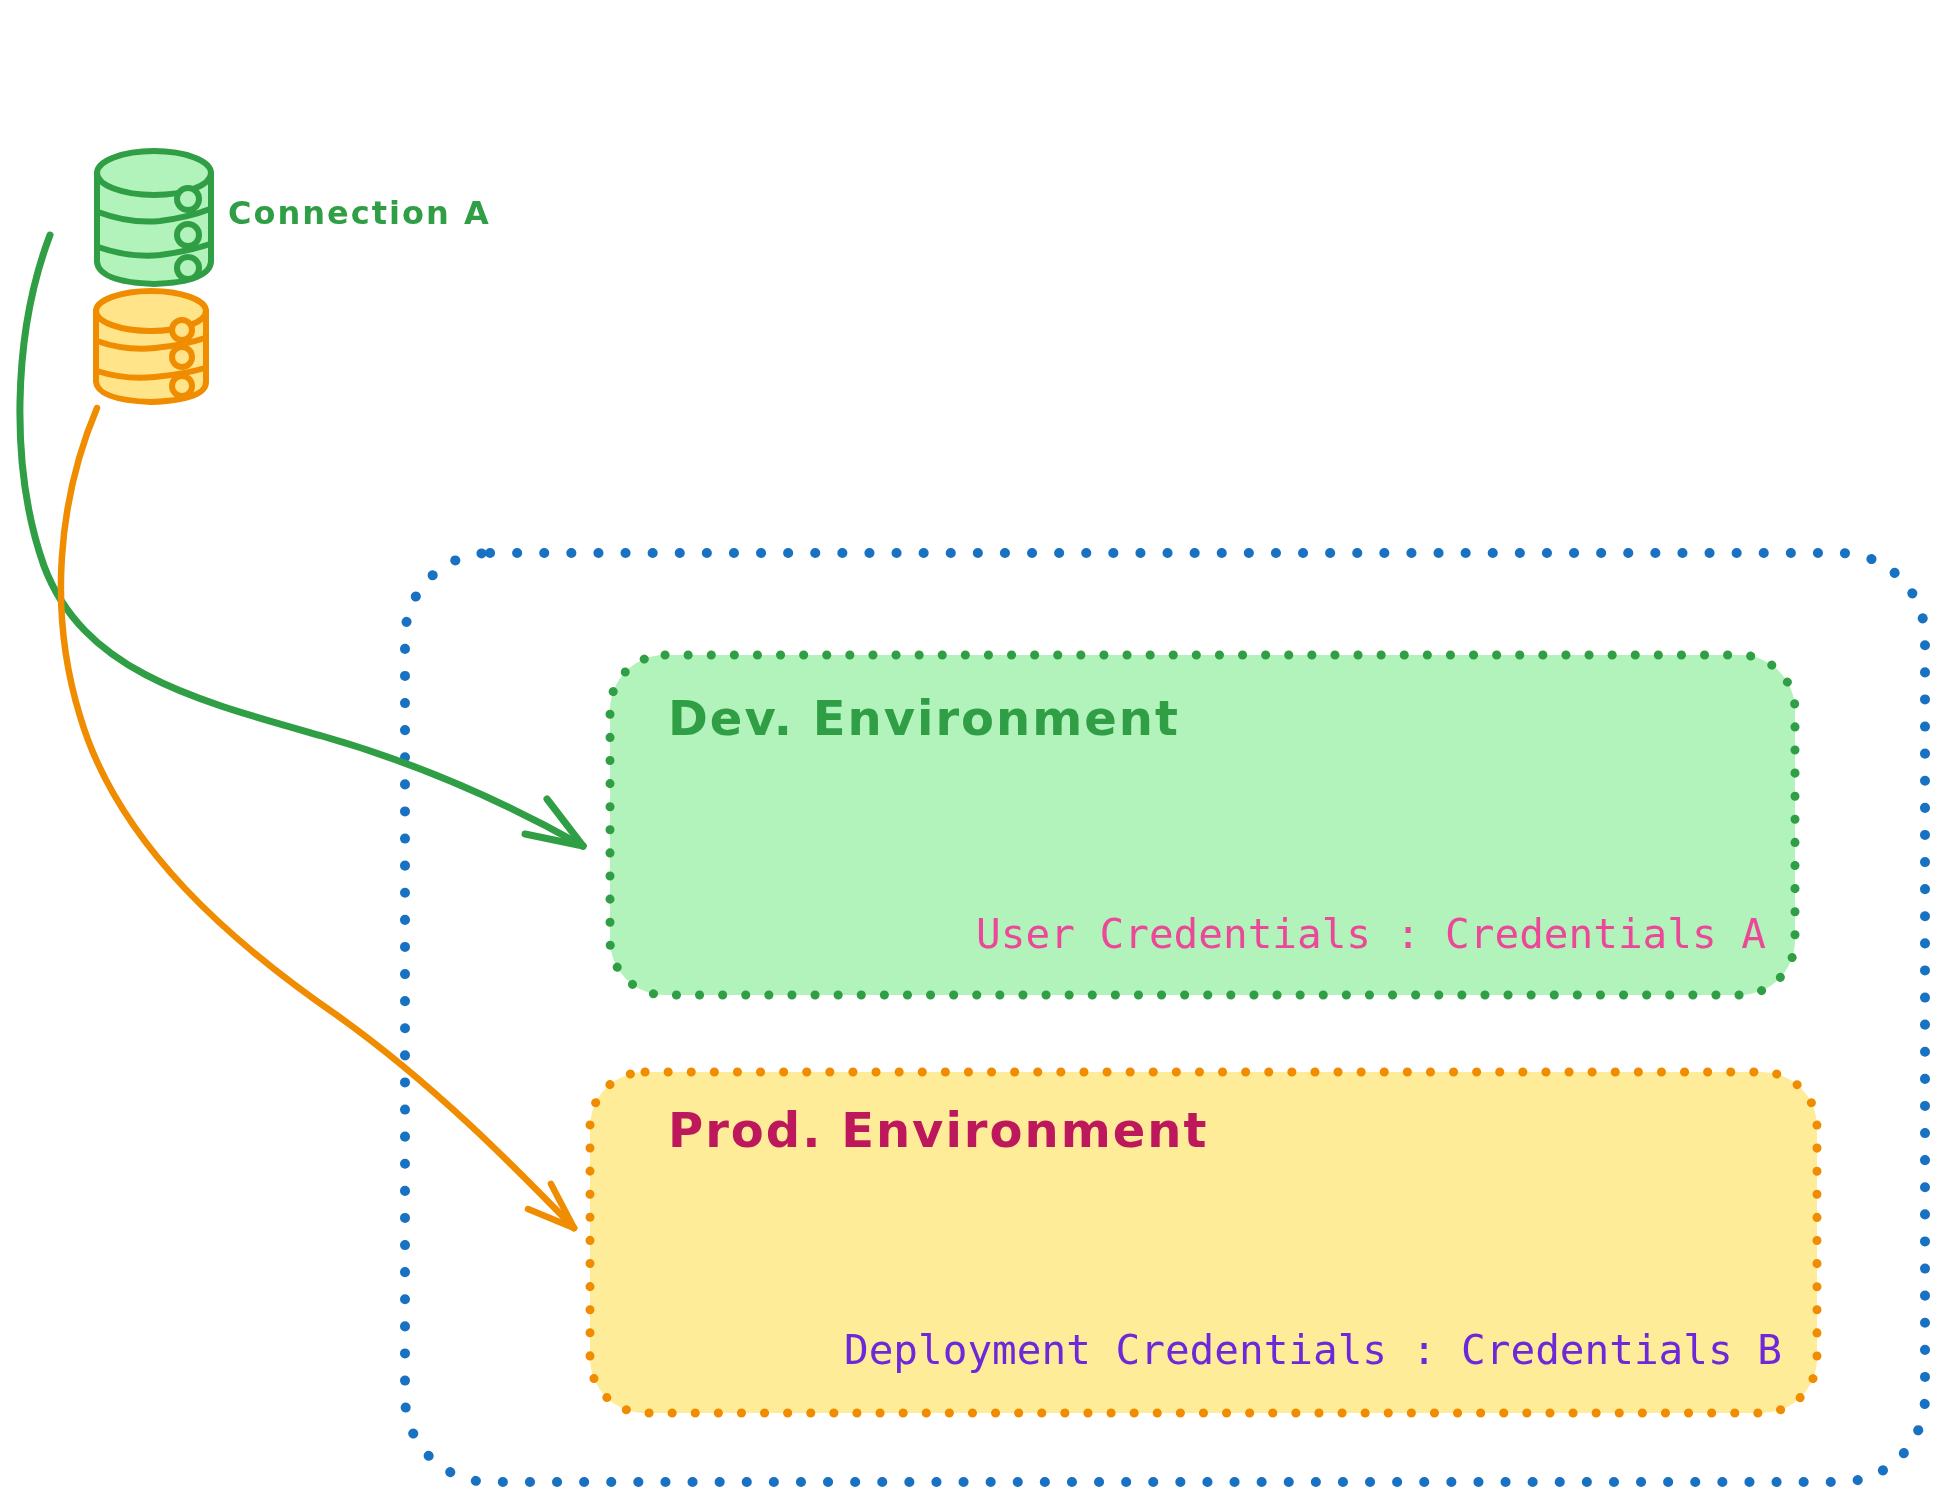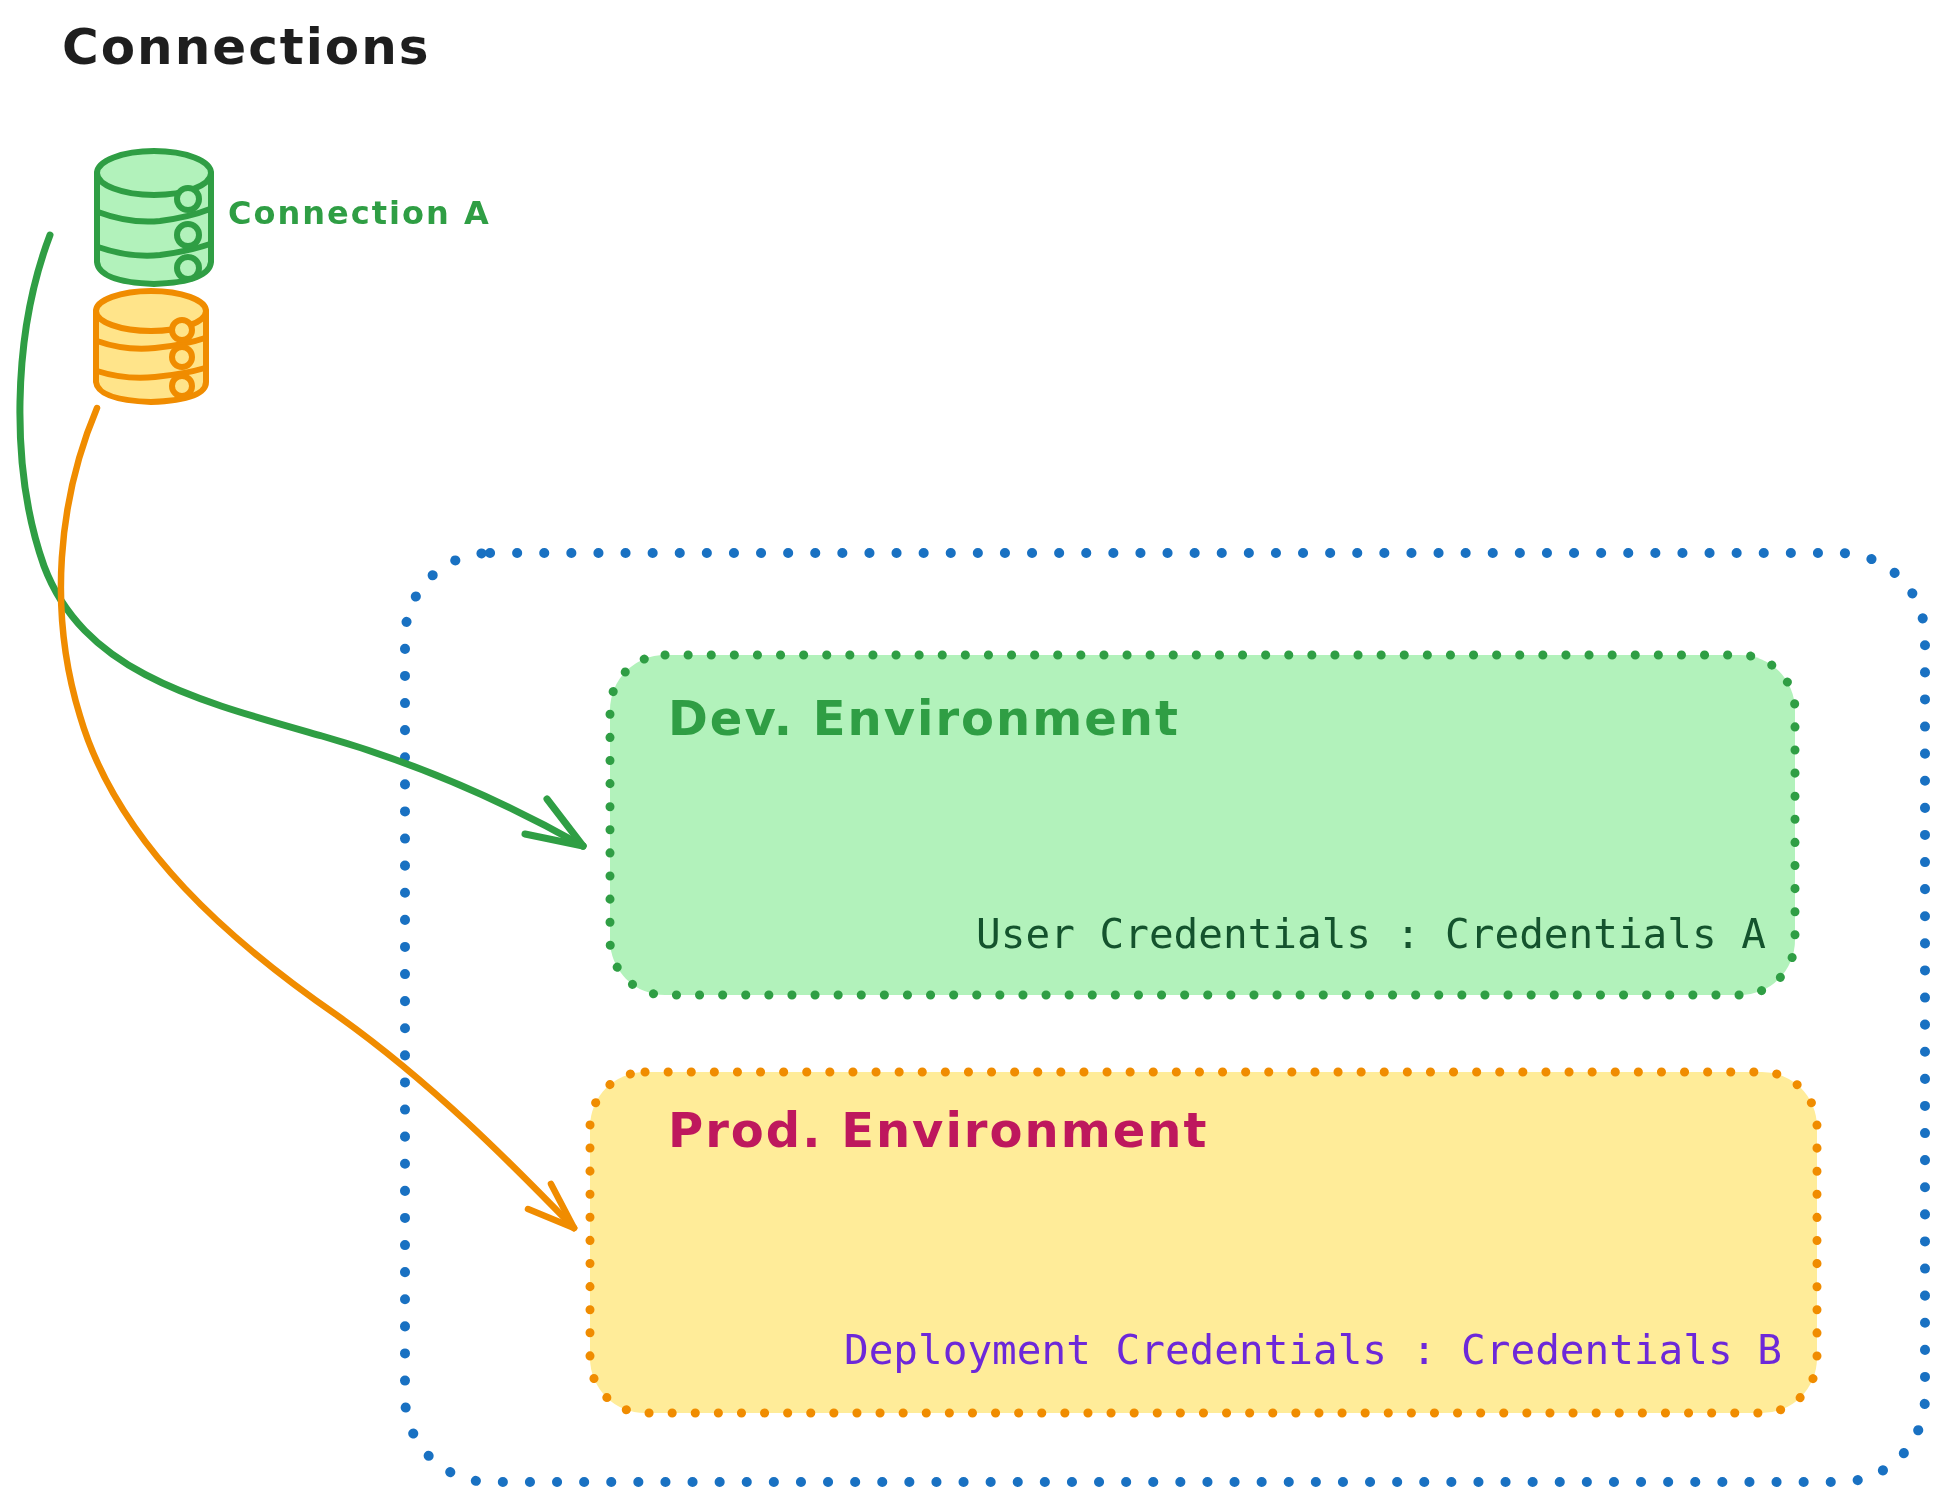--- a/index.html
+++ b/index.html
@@ -12,21 +12,21 @@
   }
   #scene{position:absolute;left:0;top:0;}
   .txt{position:absolute;white-space:nowrap;line-height:1.1;}
   .diagram-title{left:62px;top:20px;font-size:50px;font-weight:700;color:#1e1e1e;letter-spacing:2px;}
   .conn-a-label{left:228px;top:196px;font-size:32px;font-weight:600;color:#2f9e44;letter-spacing:2px;}
   .conn-b-label{left:228px;top:338px;font-size:44px;font-weight:600;color:#f08c00;letter-spacing:2px;}
   .project-label{left:1532px;top:420px;font-size:64px;font-weight:600;color:#1971c2;letter-spacing:3px;}
   .dev-title{left:668px;top:692px;font-size:48px;font-weight:600;color:#2f9e44;letter-spacing:2px;}
   .prod-title{left:668px;top:1104px;font-size:48px;font-weight:600;color:#be185d;letter-spacing:2px;}
   .cred{font-family:"DejaVu Sans Mono","Liberation Mono",monospace;font-size:41px;font-weight:500;}
-  .dev-cred{right:182px;top:912px;color:#14532d;}
+  .dev-cred{right:182px;top:912px;color:#ec4899;}
   .prod-cred{right:166px;top:1328px;color:#6d28d9;}
 </style>
 </head>
 <body>
 
 <div id="canvas">
 
   <svg id="scene" width="1948" height="1506" viewBox="0 0 1948 1506">
 
     <rect x="405" y="553" width="1520" height="929" rx="85" ry="85" fill="none" stroke="#1971c2" stroke-width="10" stroke-linecap="round" stroke-dasharray="0.1 27"></rect>
@@ -61,21 +61,20 @@
       <path d="M 583 846 L 525 834"></path>
     </g>
 
     <g stroke="#f08c00" stroke-width="6.5" stroke-linecap="round" stroke-linejoin="round" fill="none">
       <path d="M 97 408 C 58 500, 48 612, 80 716 C 118 846, 235 945, 338 1016 C 432 1083, 512 1164, 574 1228"></path>
       <path d="M 574 1228 L 551 1184"></path>
       <path d="M 574 1228 L 528 1209"></path>
     </g>
   </svg>
 
-  <div class="txt diagram-title">Connections</div>
 
   <div class="txt conn-a-label">Connection A</div>
 
 
 
   <div class="txt dev-title">Dev. Environment</div>
 
   <div class="txt cred dev-cred">User Credentials : Credentials A</div>
 
   <div class="txt prod-title">Prod. Environment</div>

